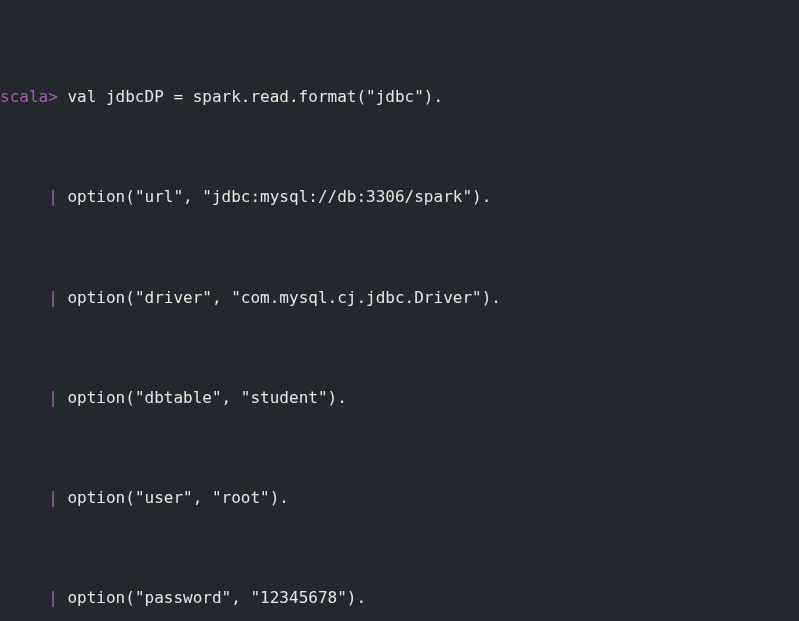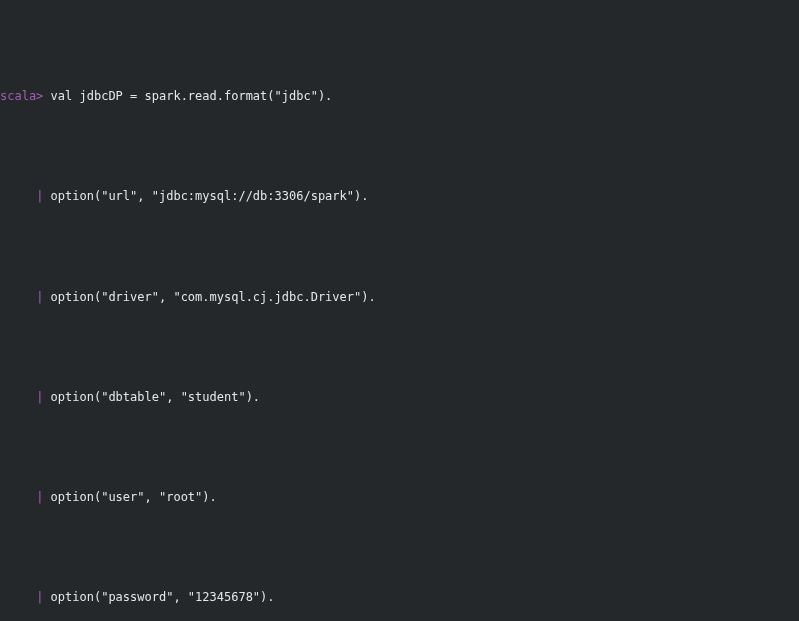--- a/index.html
+++ b/index.html
@@ -10,21 +10,21 @@
   body {
     width: 799px;
     height: 621px;
     overflow: hidden;
   }
   #terminal {
     width: 799px;
     height: 621px;
     background: #24282a;
     font-family: "DejaVu Sans Mono", "Liberation Mono", monospace;
-    font-size: 12px;
+    font-size: 16px;
     line-height: 25.05px;
     letter-spacing: 0;
     color: #e6e6e6;
     padding: 9px 0 0 0;
     box-sizing: border-box;
     white-space: pre;
     overflow: hidden;
   }
   .line {
     height: 25.05px;

